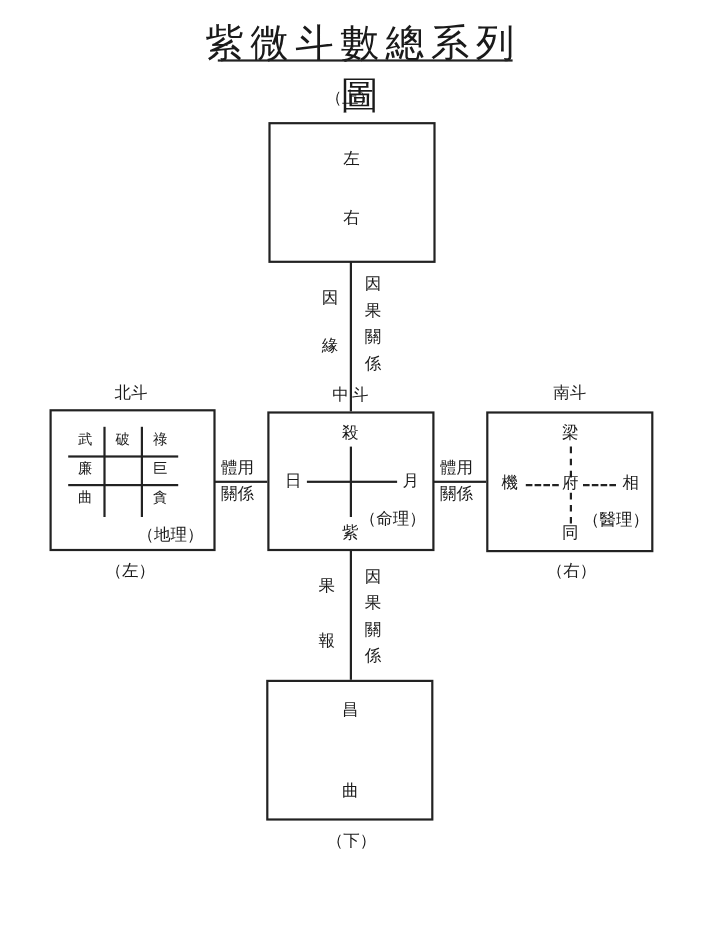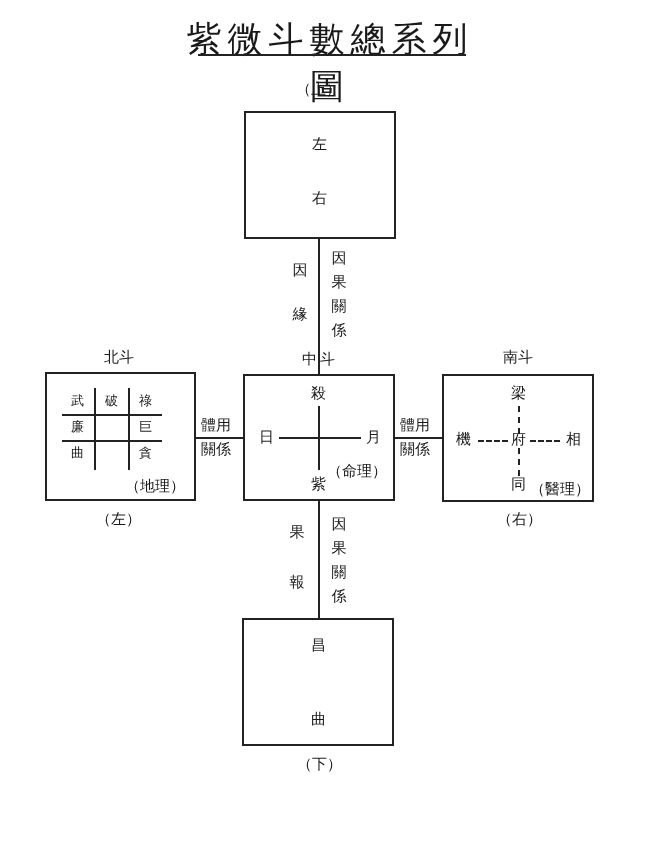--- a/index.html
+++ b/index.html
@@ -85,21 +85,21 @@
 <div class="abs box" style="left:442px; top:374px; width:152px; height:128px;">
   <div class="abs lbl" style="left:67px; top:10px;">梁</div>
   <div class="abs dash-v" style="left:74px; top:30px; height:28px;"></div>
   <div class="abs dash-v" style="left:74px; top:72px; height:28px;"></div>
   <div class="abs lbl" style="left:12px; top:56px;">機</div>
   <div class="abs dash-h" style="left:34px; top:64px; width:30px;"></div>
   <div class="abs lbl" style="left:67px; top:56px;">府</div>
   <div class="abs dash-h" style="left:86px; top:64px; width:30px;"></div>
   <div class="abs lbl" style="left:122px; top:56px;">相</div>
   <div class="abs lbl" style="left:67px; top:101px;">同</div>
-  <div class="abs lbl" style="left:86px; top:106px;">（醫理）</div>
+  <div class="abs lbl" style="left:86px; top:89px;">（醫理）</div>
 </div>
 <div class="abs lbl" style="left:497px; top:512px;">（右）</div>
 
 <div class="abs vline" style="left:318px; top:500px; height:119px;"></div>
 <div class="abs vtext" style="left:288px; top:520px;">
   <div>果</div>
   <div style="height:26px"></div>
   <div>報</div>
 </div>
 <div class="abs vtext" style="left:330px; top:512px;">

